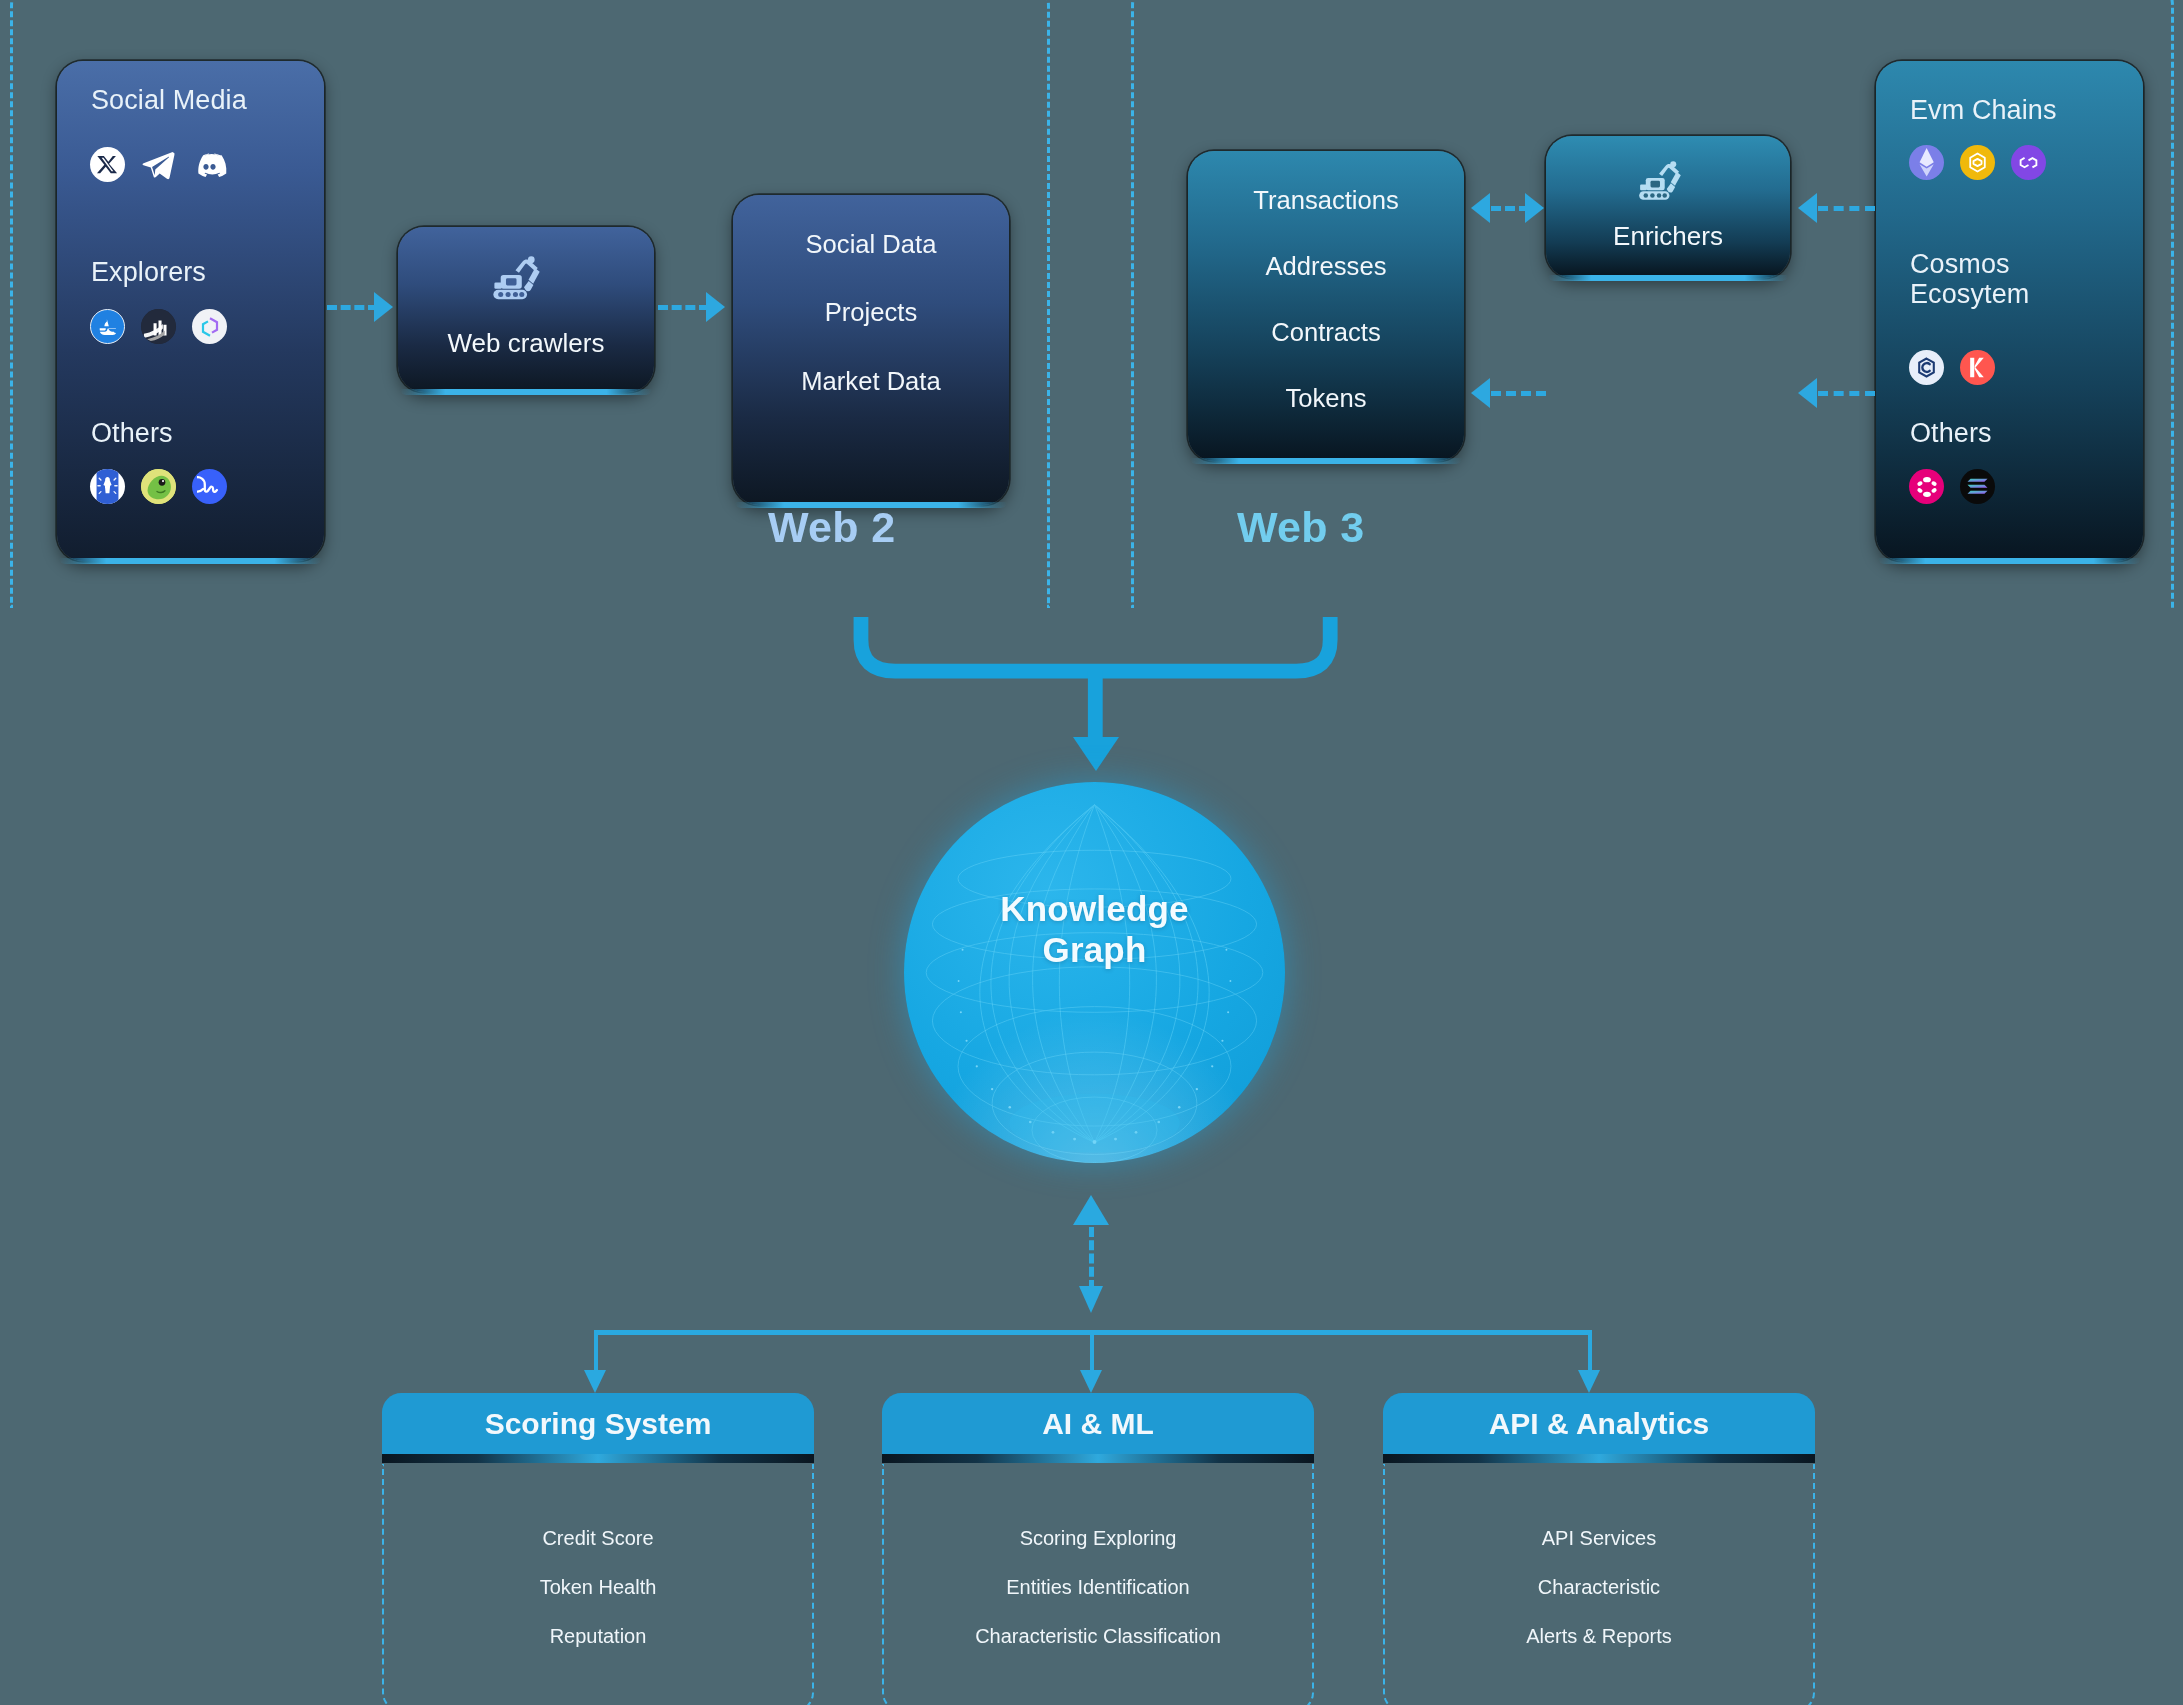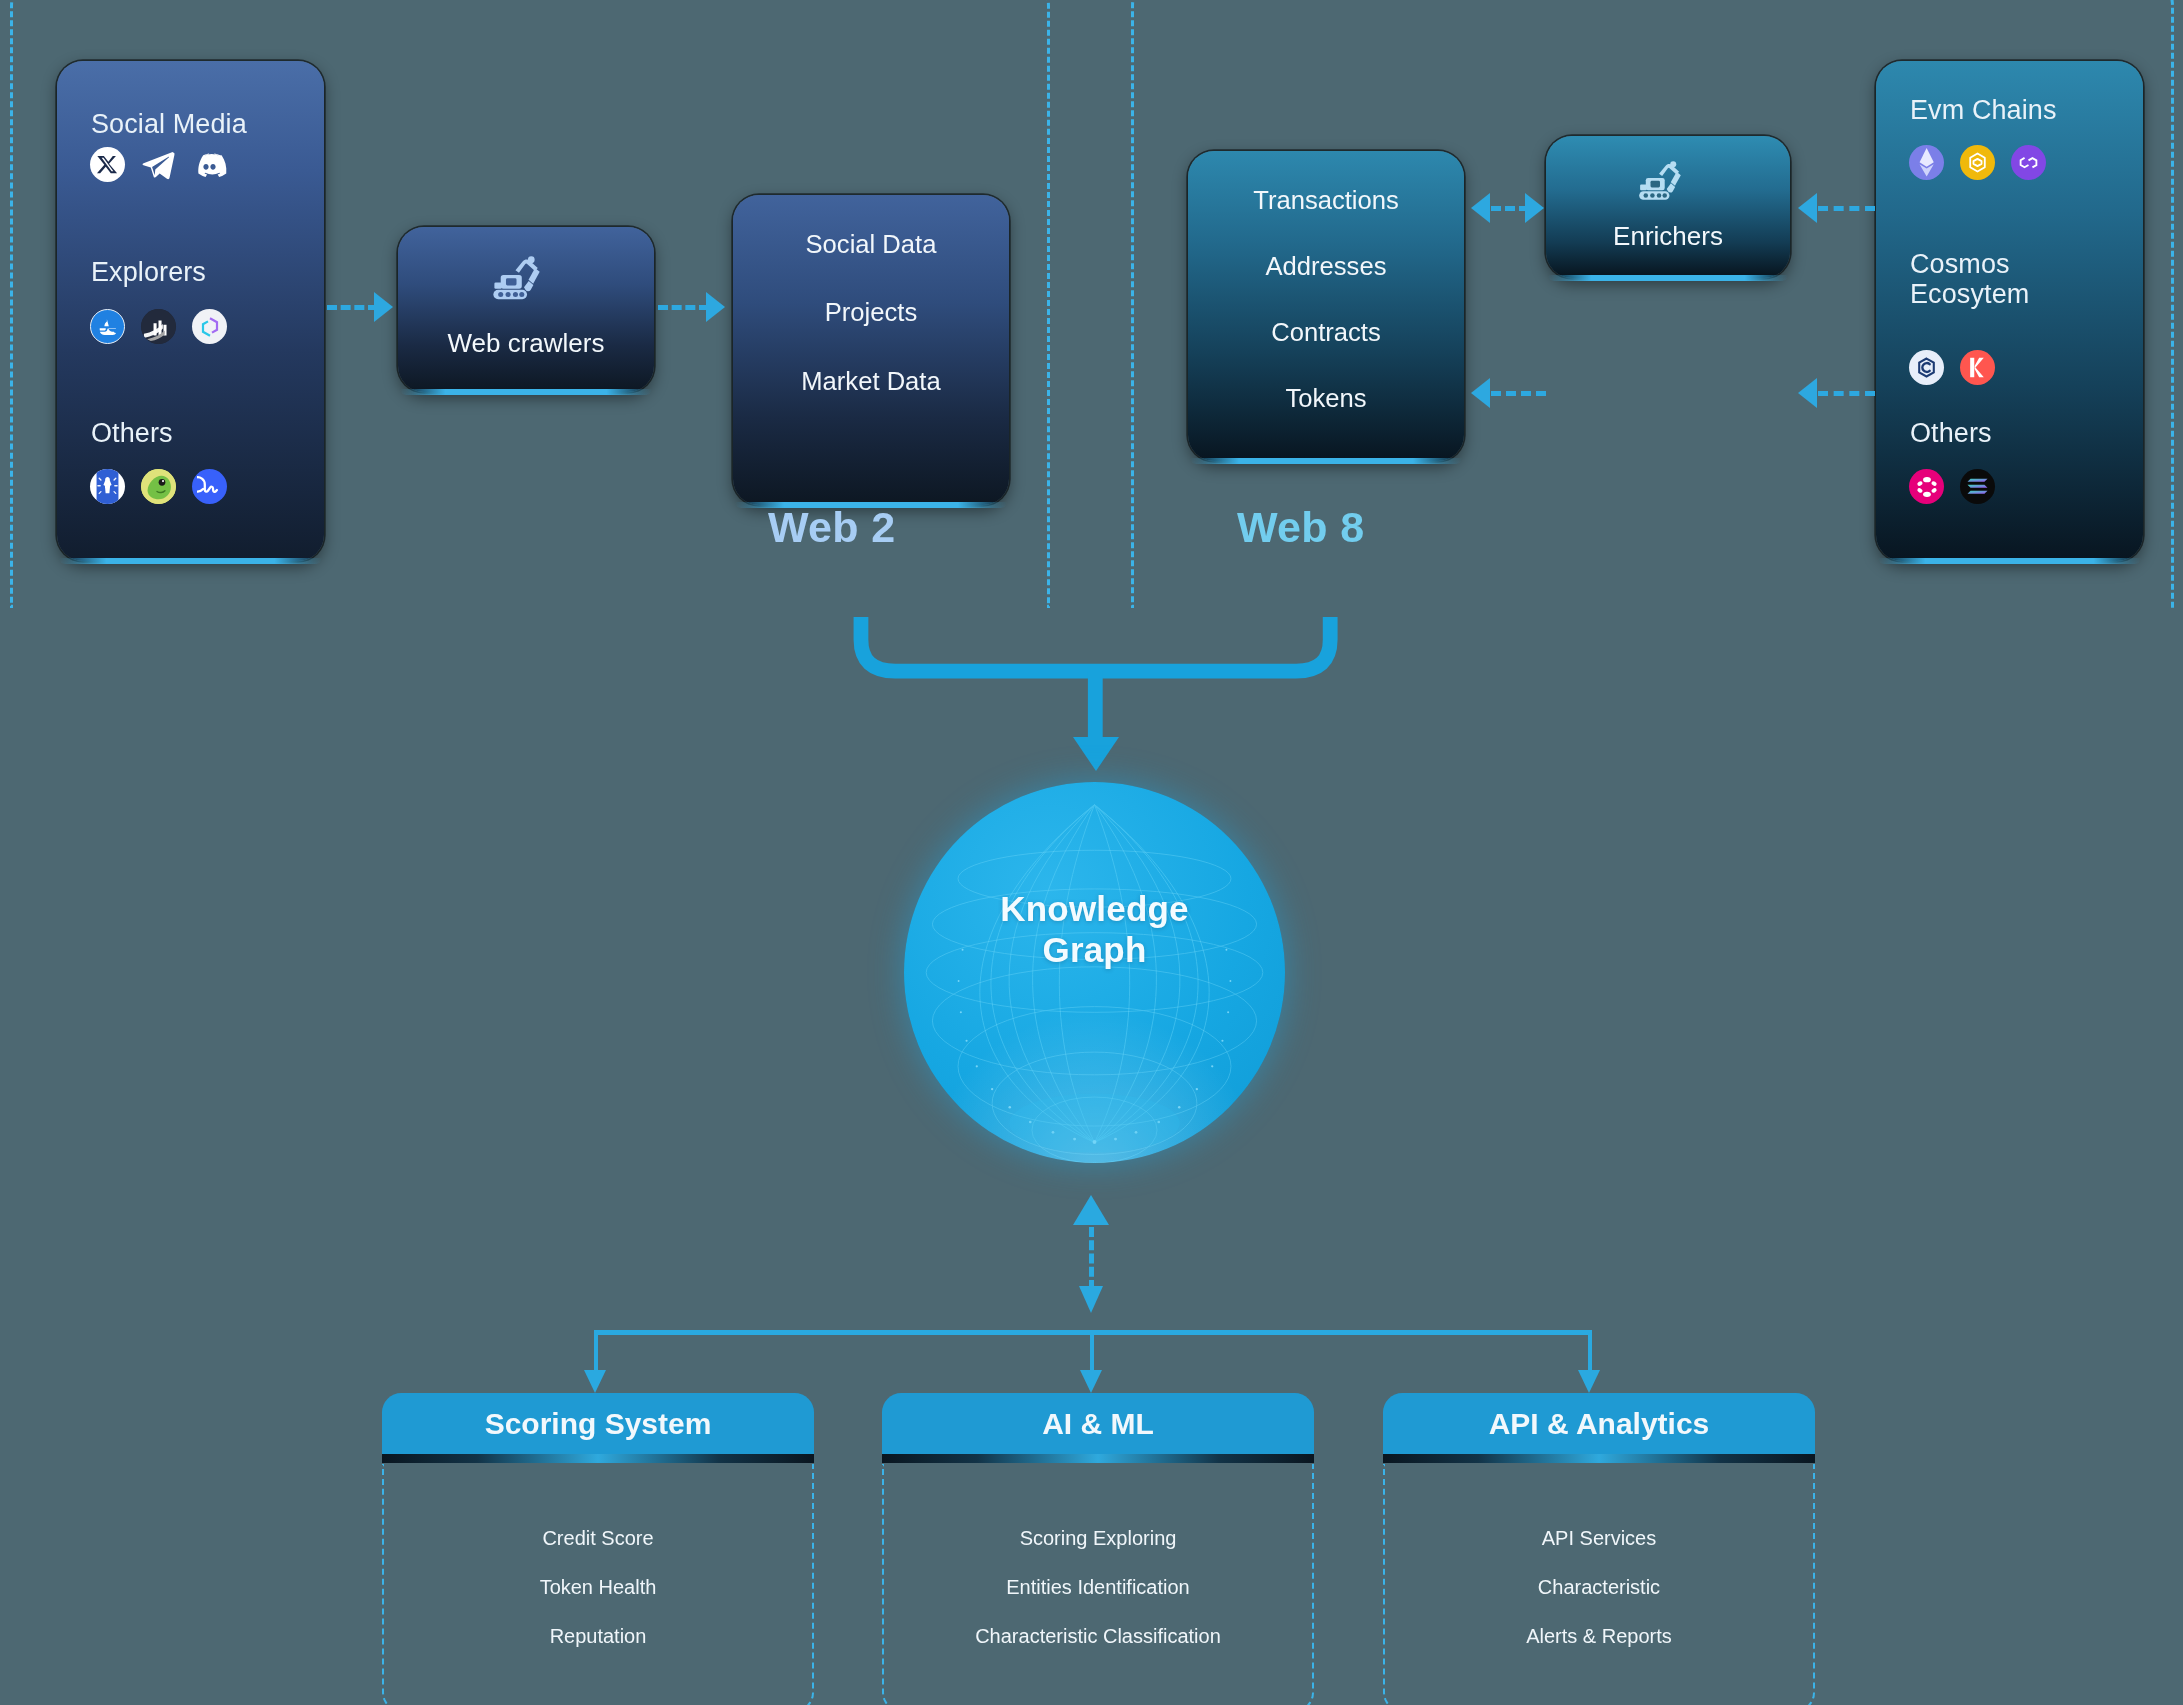--- a/index.html
+++ b/index.html
@@ -157,21 +157,21 @@
 </style>
 </head>
 <body>
 
 <div class="stage">
 
   <div class="group-box" id="group-web2"></div>
   <div class="group-box" id="group-web3"></div>
 
   <div class="card card-blue glow" id="card-social-sources">
-    <div class="src-group-title" style="top:48px">Social Media</div>
+    <div class="src-group-title" style="top:24px">Social Media</div>
     <div class="icon-row" style="top:86px">
       <span class="ico" style="background:#fff">
         <svg width="23" height="23" viewBox="0 0 24 24">
             <path fill="#1b2a4a" d="M17.5 3h3.3l-7.2 8.2L22 21h-6.6l-5.2-6.6L4.3 21H1l7.7-8.8L1.4 3h6.8l4.7 6.1L17.5 3Zm-1.2 16h1.8L7.8 4.9H5.9L16.3 19Z"></path>
           </svg>
       </span>
       <span class="ico">
         <svg width="35" height="35" viewBox="0 0 24 24">
             <path fill="#ffffff" d="M22.1 3.3 1.8 11.1c-1 .4-1 1.1-.1 1.4l5 1.6 1.9 5.9c.2.6.1.9.8.9.5 0 .7-.2 1-.5l2.4-2.3 5 3.7c.9.5 1.6.2 1.8-.9l3.3-15.5c.3-1.3-.5-1.9-1.3-1.5ZM7.6 13.7 18.6 6.8c.5-.3 1-.2.6.2l-9.4 8.5-.4 3.9-1.8-5.7Z"></path>
           </svg>
@@ -372,21 +372,21 @@
             <path d="M6.2 2.6h19L21.8 6H2.8l3.4-3.4Z"></path>
             <path d="M2.8 9.3h19L25.2 12.7h-19L2.8 9.3Z"></path>
             <path d="M6.2 16h19L21.8 19.4H2.8L6.2 16Z"></path>
           </g>
         </svg>
       </span>
     </div>
   </div>
 
   <div class="section-title" id="label-web2">Web 2</div>
-  <div class="section-title" id="label-web3">Web 8</div>
+  <div class="section-title" id="label-web3">Web 3</div>
 
   <div class="dashed-h" style="left:327px; top:305px; width:51px;"></div>
   <div class="arrow-r" style="left:374px; top:292px;"></div>
 
   <div class="dashed-h" style="left:658px; top:305px; width:51px;"></div>
   <div class="arrow-r" style="left:706px; top:292px;"></div>
 
   <div class="arrow-l" style="left:1471px; top:193px;"></div>
   <div class="dashed-h" style="left:1491px; top:206px; width:38px;"></div>
   <div class="arrow-r" style="left:1525px; top:193px;"></div>

